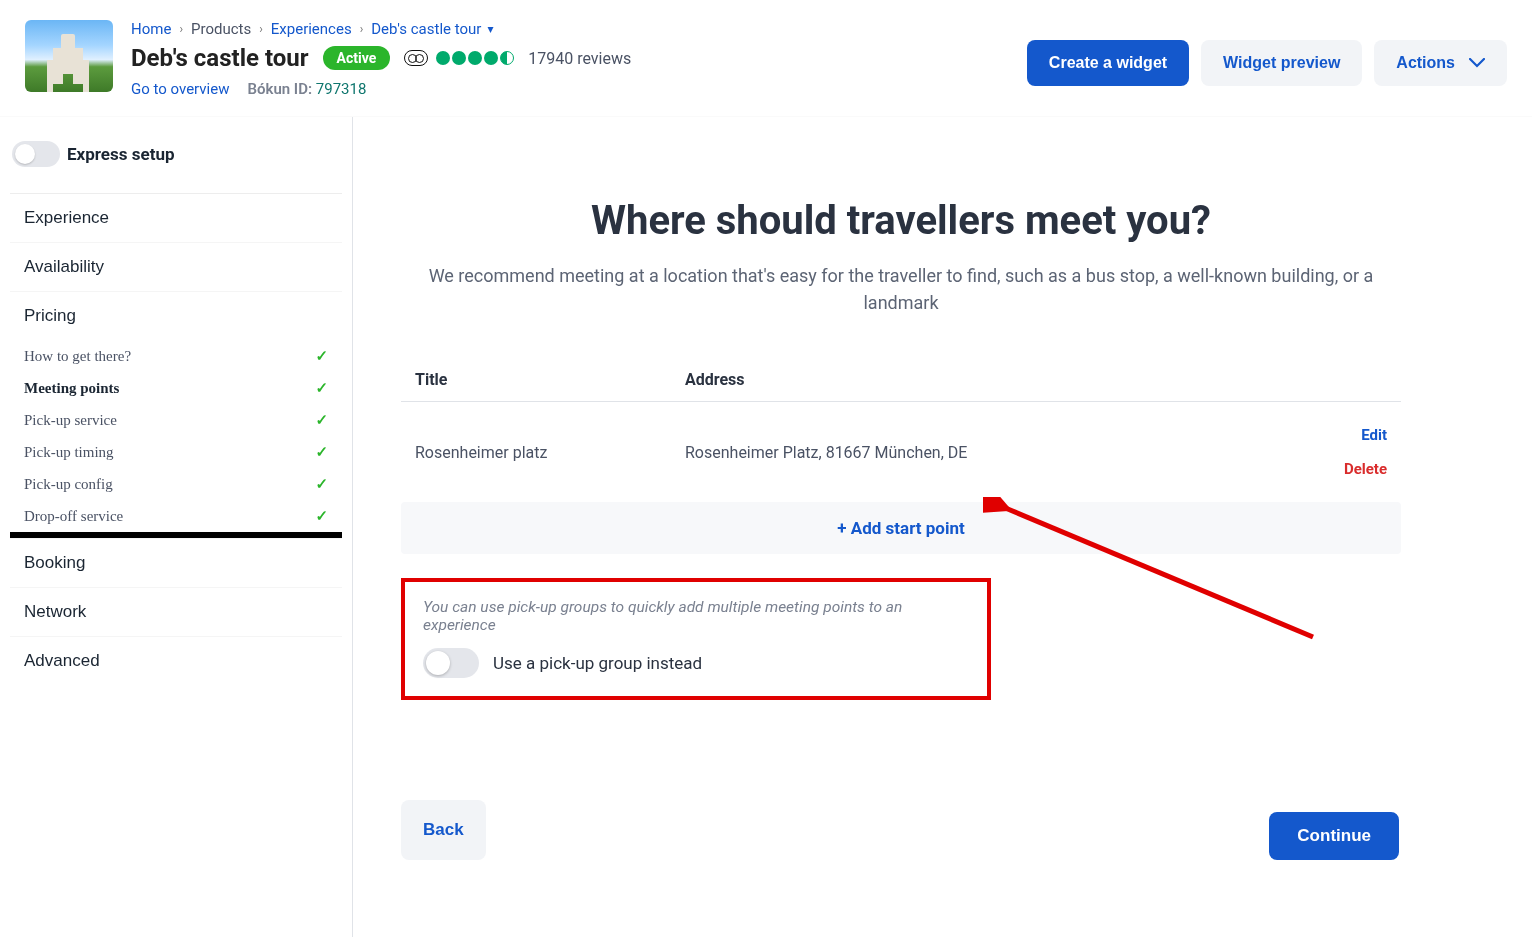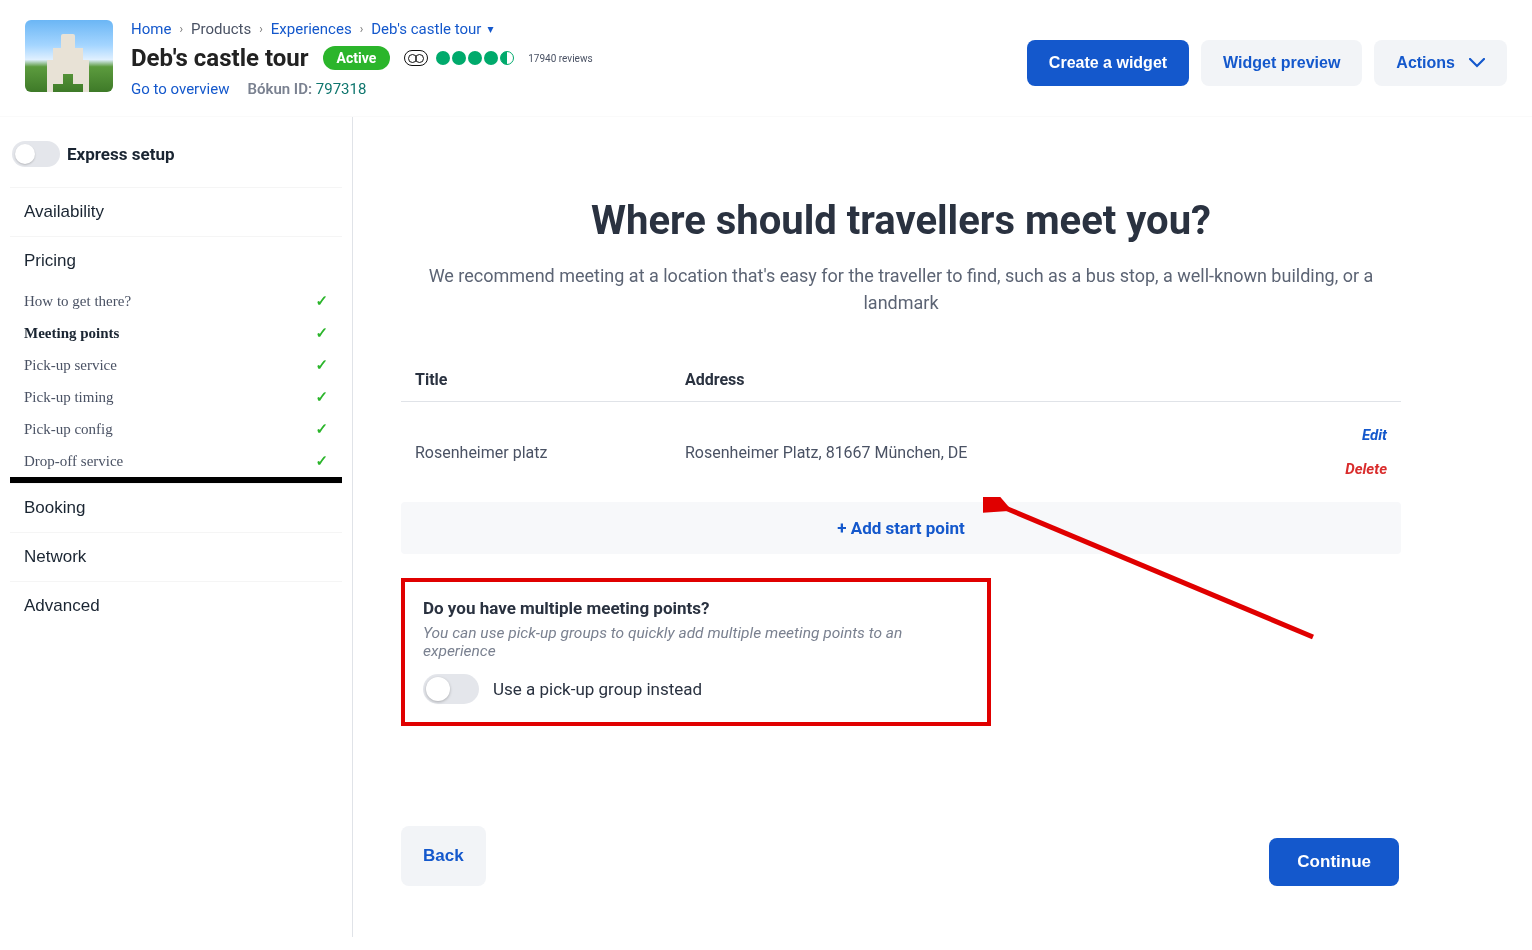--- a/index.html
+++ b/index.html
@@ -50,21 +50,21 @@
     .ta-row { display: flex; align-items: center; gap: 8px; }
     .ta-owl { width: 24px; height: 16px; border:1.5px solid #111; border-radius:999px; position:relative; }
     .ta-owl::before, .ta-owl::after{
       content:""; position:absolute; width:7px; height:7px; border:1.5px solid #111; border-radius:50%; top:3px;
     }
     .ta-owl::before{ left:3px; }
     .ta-owl::after{ right:3px; }
     .ta-dots { display:flex; gap:2px; }
     .ta-dot { width:14px; height:14px; border-radius:50%; background:#00aa6c; }
     .ta-dot.half { background: linear-gradient(90deg,#00aa6c 50%, #fff 50%); border:1.5px solid #00aa6c;}
-    .reviews { color:#4a5264; font-size:10px; }
+    .reviews { color:#4a5264; font-size:16px; }
     .meta-row { display:flex; gap:18px; font-size:15px; }
     .overview-link { color:#1458cc; cursor:pointer; }
     .bokun-id-label { color:#7a8190; font-weight:600;}
     .bokun-id-val { color:#0f766e; }
     .header-actions { display:flex; gap:12px; align-items:flex-start; margin-top:20px;}
     .btn {
       font-size: 16px; font-weight: 700; padding: 14px 22px; border-radius: 8px;
       border: none; cursor: pointer;
     }
     .btn-primary { background:#1458cc; color:#fff; }
@@ -120,21 +120,21 @@
       max-width: 960px; margin: 0 auto 54px;
     }
     .table { width:100%; }
     .thead { display:flex; border-bottom:1px solid #e0e3e8; padding: 0 14px 12px; }
     .th { font-weight:700; font-size:16px; color:#2a3240; }
     .th-title { width:270px; }
     .th-address { flex:1; }
     .trow { display:flex; align-items:center; padding: 24px 14px; }
     .td-title { width:270px; color:#4a5264; font-size:16px;}
     .td-address { flex:1; color:#4a5264; font-size:16px;}
-    .td-actions { display:flex; flex-direction:column; gap:16px; align-items:flex-end;font-style:italic; }
+    .td-actions { display:flex; flex-direction:column; gap:16px; align-items:flex-end; }
     .row-action { font-size:15px; font-weight:700; cursor:pointer; }
     .row-action.edit { color:#1458cc; }
     .row-action.delete { color:#d92c2c; }
     .add-row {
       background:#f7f8fa; text-align:center; padding:16px; color:#1458cc;
       font-weight:700; font-size:17px; border-radius:4px; cursor:pointer;
     }
     .highlight-box {
       border:4px solid #e00000; margin-top:24px; padding: 16px 18px 18px;
       width: 590px;
@@ -225,20 +225,21 @@
   </div>
 </header>
 
 <div class="body-layout">
   <aside class="sidebar">
     <div class="express-row">
       <div class="toggle"></div>
       <span class="express-label">Express setup</span>
     </div>
 
+    <button class="nav-item nav-group-first">Experience</button>
     <button class="nav-item">Availability</button>
     <button class="nav-item">Pricing</button>
 
     <div class="sub-wrap">
       <div class="sub-item">
         <span>How to get there?</span>
         <span class="check-icon">✓</span>
       </div>
       <div class="sub-item current">
         <span>Meeting points</span>
@@ -282,21 +283,20 @@
           <div class="td-address">Rosenheimer Platz, 81667 München, DE</div>
           <div class="td-actions">
             <a class="row-action edit">Edit</a>
             <a class="row-action delete">Delete</a>
           </div>
         </div>
         <div class="add-row">+ Add start point</div>
       </div>
 
       <div class="highlight-box">
-        <div class="q-title">Do you have multiple meeting points?</div>
         <div class="q-sub">You can use pick-up groups to quickly add multiple meeting points to an experience</div>
         <div class="q-toggle-row">
           <div class="q-toggle"></div>
           <span class="q-label">Use a pick-up group instead</span>
         </div>
       </div>
 
       <div class="footer-btns">
         <button class="btn-back">Back</button>
         <button class="btn-continue">Continue</button>

